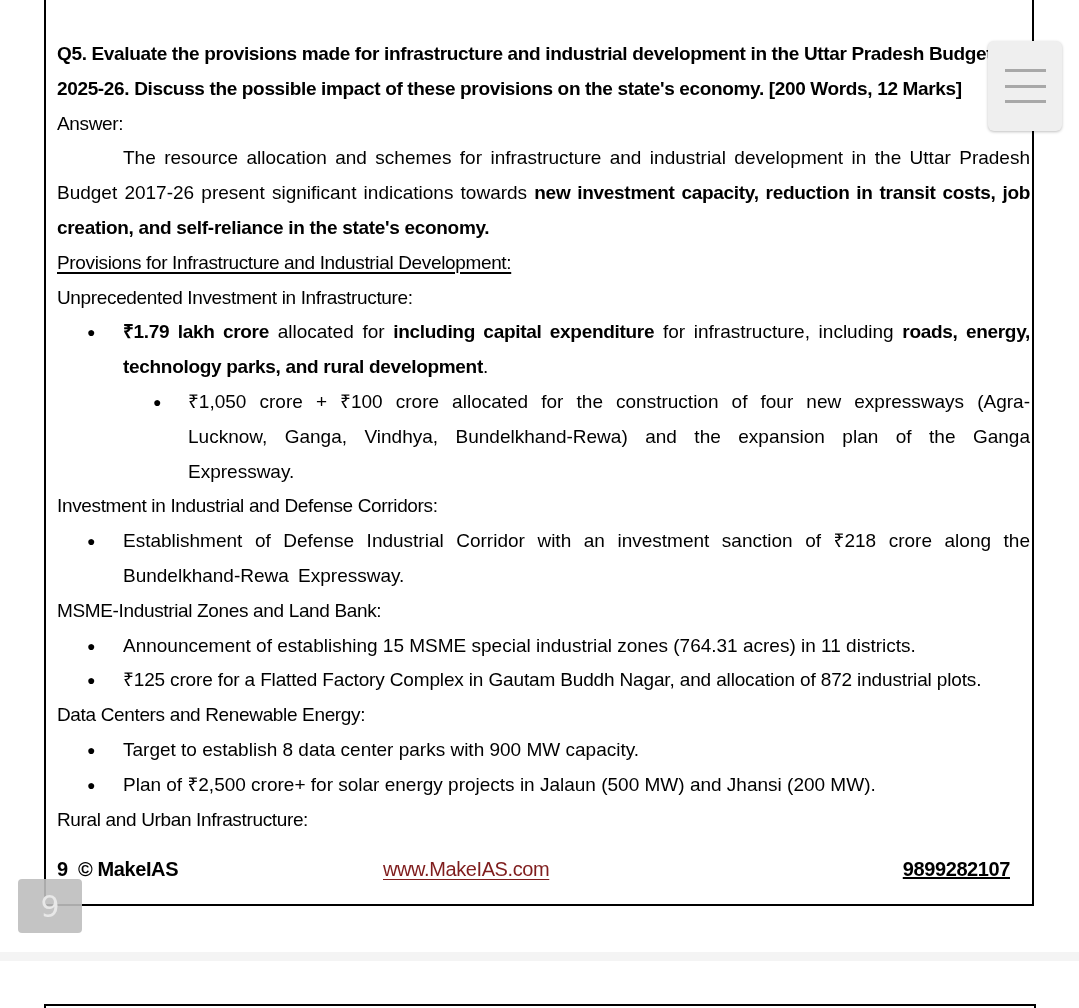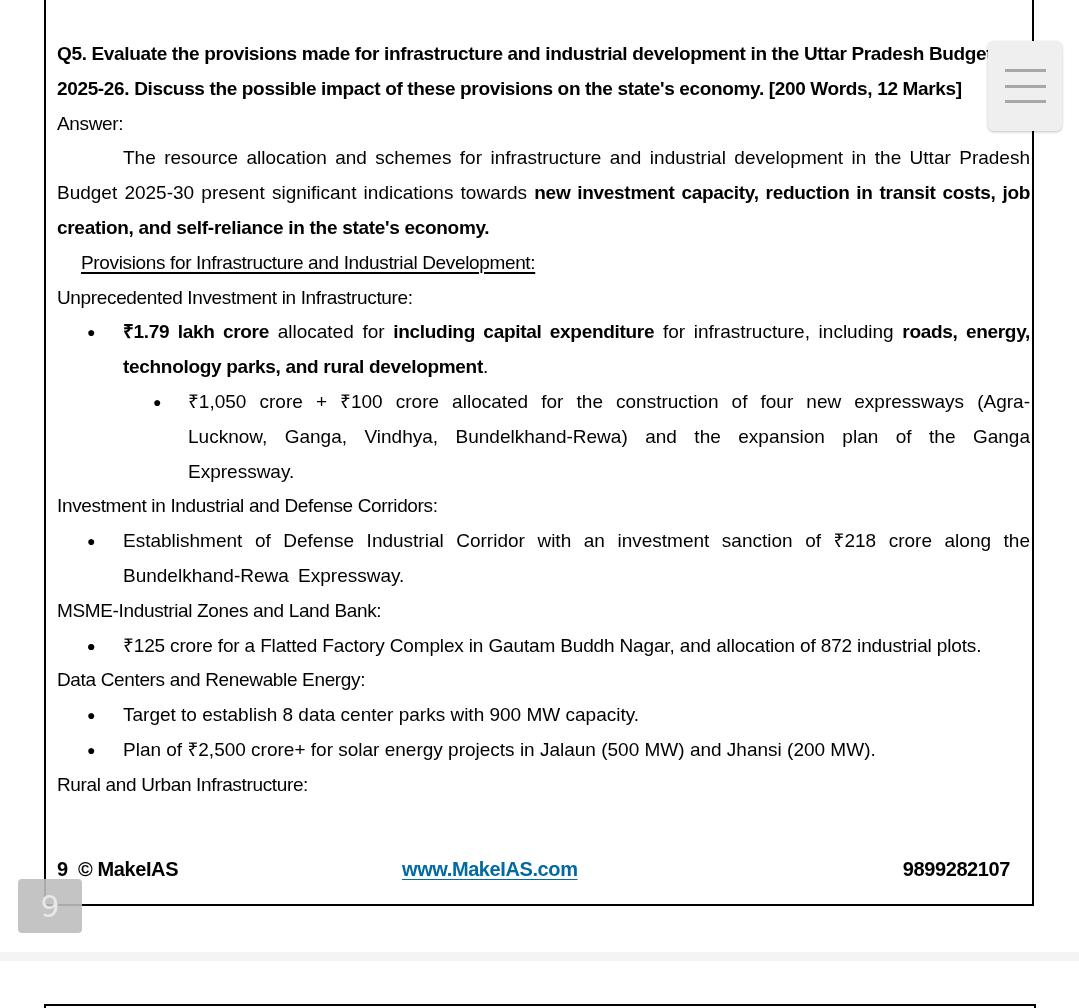--- a/index.html
+++ b/index.html
@@ -69,21 +69,20 @@
     .bold { font-weight: bold; letter-spacing: -0.3px; }
     .heading {
       font-weight: normal;
       letter-spacing: -0.35px;
       text-align: left;
     }
     .heading-u {
       text-decoration: underline;
       text-underline-offset: 3px;
       text-decoration-thickness: 2px;
-      margin-left: 24px;
     }
     .para {
       text-indent: 66px;
       text-align: justify;
     }
     ul.l1, ul.l2 {
       margin: 0;
       padding: 0;
       list-style: none;
     }
@@ -116,30 +115,30 @@
       top: 860px;
       width: 953px;
       height: 24px;
       font-size: 20px;
       font-weight: bold;
       letter-spacing: -0.4px;
     }
     .footer .left { position: absolute; left: 0; top: 0; }
     .footer .center {
       position: absolute;
-      left: 345px;
+      left: 326px;
       top: 0;
-      color: #0369a1;
+      color: #7f1d1d;
       text-decoration: underline;
       text-underline-offset: 3px;
       text-decoration-thickness: 1px;
-      font-weight: bold;
+      font-weight: normal;
       cursor: pointer;
     }
-    .footer .right { position: absolute; right: 0; top: 0; }
+    .footer .right { position: absolute; right: 0; top: 0; text-decoration: underline; }
     .menu-btn {
       position: absolute;
       left: 988px;
       top: 41px;
       width: 74px;
       height: 90px;
       background: #efefef;
       border-radius: 6px;
       box-shadow: 0 1px 3px rgba(0,0,0,0.25);
       cursor: pointer;
@@ -169,21 +168,21 @@
 </head>
 <body>
 
 <div class="viewer">
   <div class="page">
     <div class="content">
       <div class="q">Q5. Evaluate the provisions made for infrastructure and industrial development in the Uttar Pradesh Budget</div>
       <div class="q">2025-26. Discuss the possible impact of these provisions on the state's economy. [200 Words, 12 Marks]</div>
       <div class="heading">Answer:</div>
 
-      <div class="para"><span>The resource allocation and schemes for infrastructure and industrial development in the Uttar Pradesh Budget 2025-30 present significant indications towards </span><span class="bold">new investment capacity, reduction in transit costs, job creation, and self-reliance in the state's economy.</span></div>
+      <div class="para"><span>The resource allocation and schemes for infrastructure and industrial development in the Uttar Pradesh Budget 2017-26 present significant indications towards </span><span class="bold">new investment capacity, reduction in transit costs, job creation, and self-reliance in the state's economy.</span></div>
 
       <div class="heading"><span class="heading-u">Provisions for Infrastructure and Industrial Development:</span></div>
 
       <div class="heading">Unprecedented Investment in Infrastructure:</div>
       <ul class="l1">
         <li>
           <span class="bullet">●</span>
           <span class="bold">₹1.79 lakh crore</span><span> allocated for </span><span class="bold">including capital expenditure</span><span> for infrastructure, including </span><span class="bold">roads, energy, technology parks, and rural development</span><span>.</span>
         </li>
       </ul>
@@ -199,20 +198,21 @@
         <li class="wide-spacing">
           <span class="bullet">●</span>
           <span>Establishment of Defense Industrial Corridor with an investment sanction of ₹218 crore along the Bundelkhand-Rewa Expressway.</span>
         </li>
       </ul>
 
       <div class="heading">MSME-Industrial Zones and Land Bank:</div>
       <ul class="l1">
         <li style="text-align:left">
           <span class="bullet">●</span>
+          <span>Announcement of establishing 15 MSME special industrial zones (764.31 acres) in 11 districts.</span>
         </li>
         <li style="text-align:left; letter-spacing:-0.15px">
           <span class="bullet">●</span>
           <span>₹125 crore for a Flatted Factory Complex in Gautam Buddh Nagar, and allocation of 872 industrial plots.</span>
         </li>
       </ul>
 
       <div class="heading">Data Centers and Renewable Energy:</div>
       <ul class="l1">
         <li style="text-align:left">

